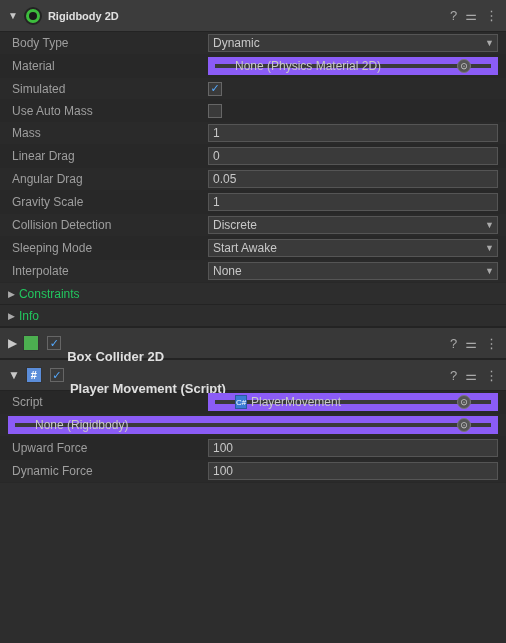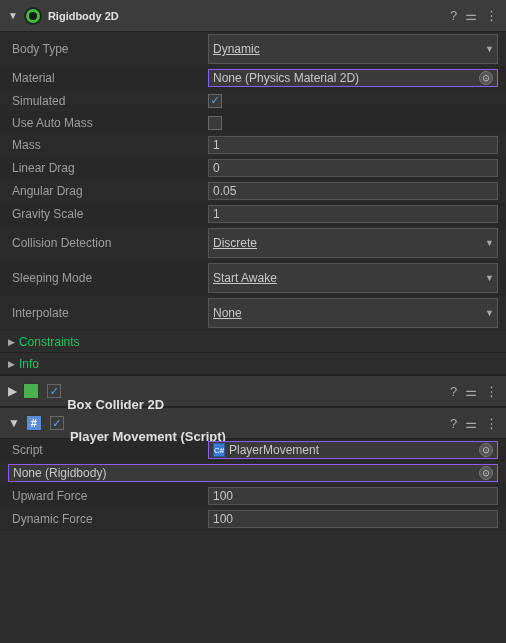--- a/index.html
+++ b/index.html
@@ -106,44 +106,43 @@
       align-items: center;
     }
 
     .prop-select {
       flex: 1;
       background: #3a3a3a;
       border: 1px solid #555;
       color: #c8c8c8;
       font-size: 12px;
       padding: 1px 20px 1px 4px;
-      height: 30px;
+      height: 18px;
       outline: none;
       appearance: none;
       -webkit-appearance: none;
       cursor: pointer;
-      text-decoration: underline;
     }
 
     .select-arrow {
       position: absolute;
       right: 4px;
       color: #aaa;
       font-size: 9px;
       pointer-events: none;
     }
 
     .prop-material-wrapper {
       flex: 1;
       display: flex;
       align-items: center;
       gap: 4px;
       background: #3a3a3a;
-      border: 1px solid #8b5cf6;
-      padding: 1px 4px;
+      border: 7px solid #8b5cf6;
+      padding: 1px 20px;
       height: 18px;
     }
 
     .prop-material-wrapper .mat-text {
       flex: 1;
       font-size: 12px;
       color: #c8c8c8;
     }
 
     .circle-btn {

